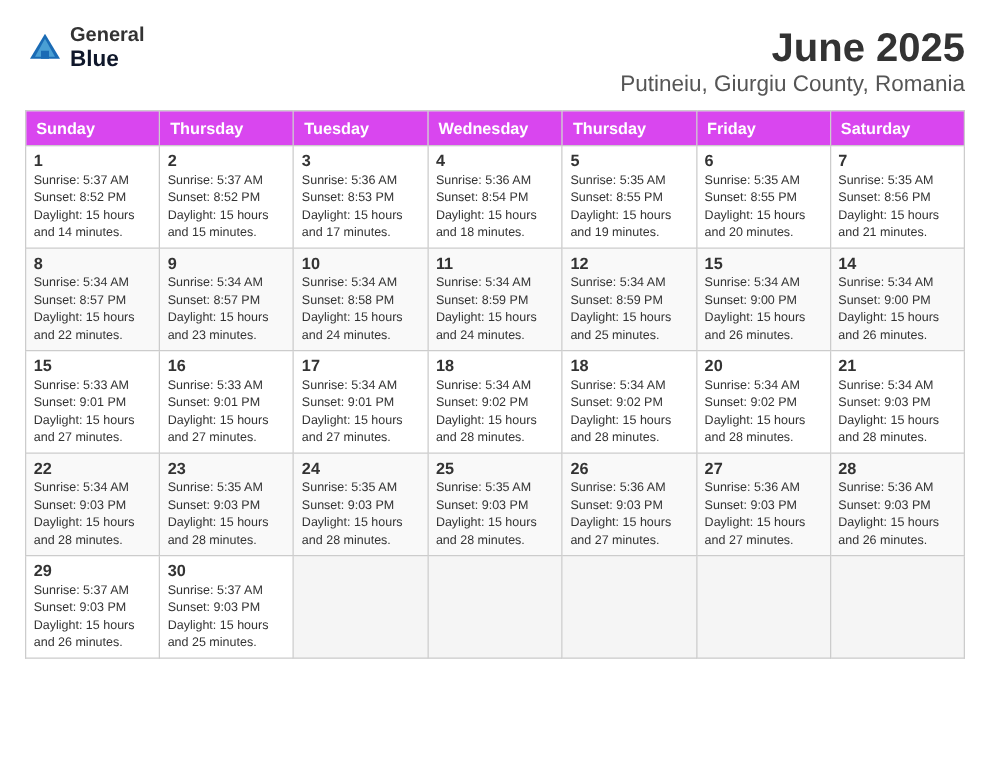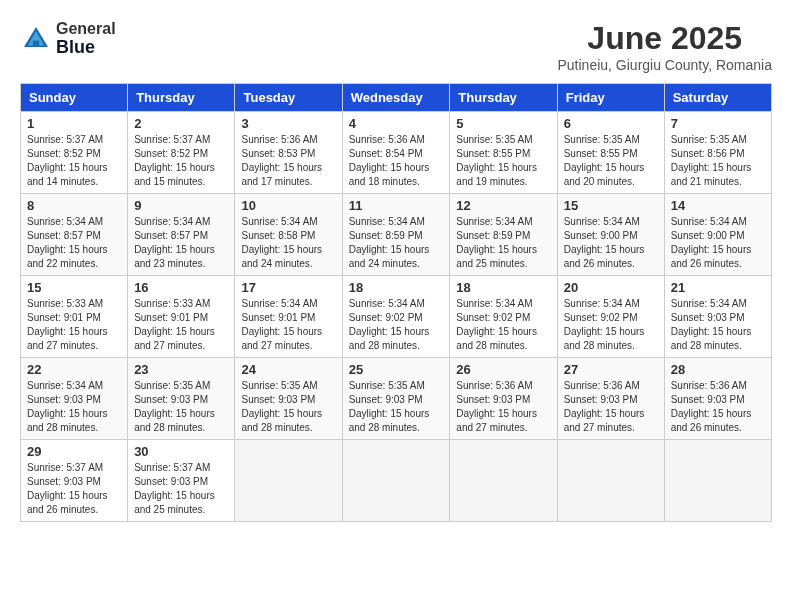--- a/index.html
+++ b/index.html
@@ -40,32 +40,31 @@
       height: 32px;
       margin-right: 4px;
     }
     .title-block {
       text-align: right;
     }
     .month-title {
       font-size: 32px;
       font-weight: bold;
       color: #333;
-      text-align: center;
     }
     .location {
-      font-size: 14px;
+      font-size: 18px;
       color: #555;
     }
     .calendar {
       width: 100%;
       border-collapse: collapse;
     }
     .calendar th {
-      background: #1d4ed8;
+      background: #d946ef;
       color: #fff;
       text-align: left;
       padding: 6px 8px;
       font-size: 13px;
       font-weight: bold;
       border: 1px solid #ccc;
     }
     .calendar td {
       vertical-align: top;
       border: 1px solid #ccc;

